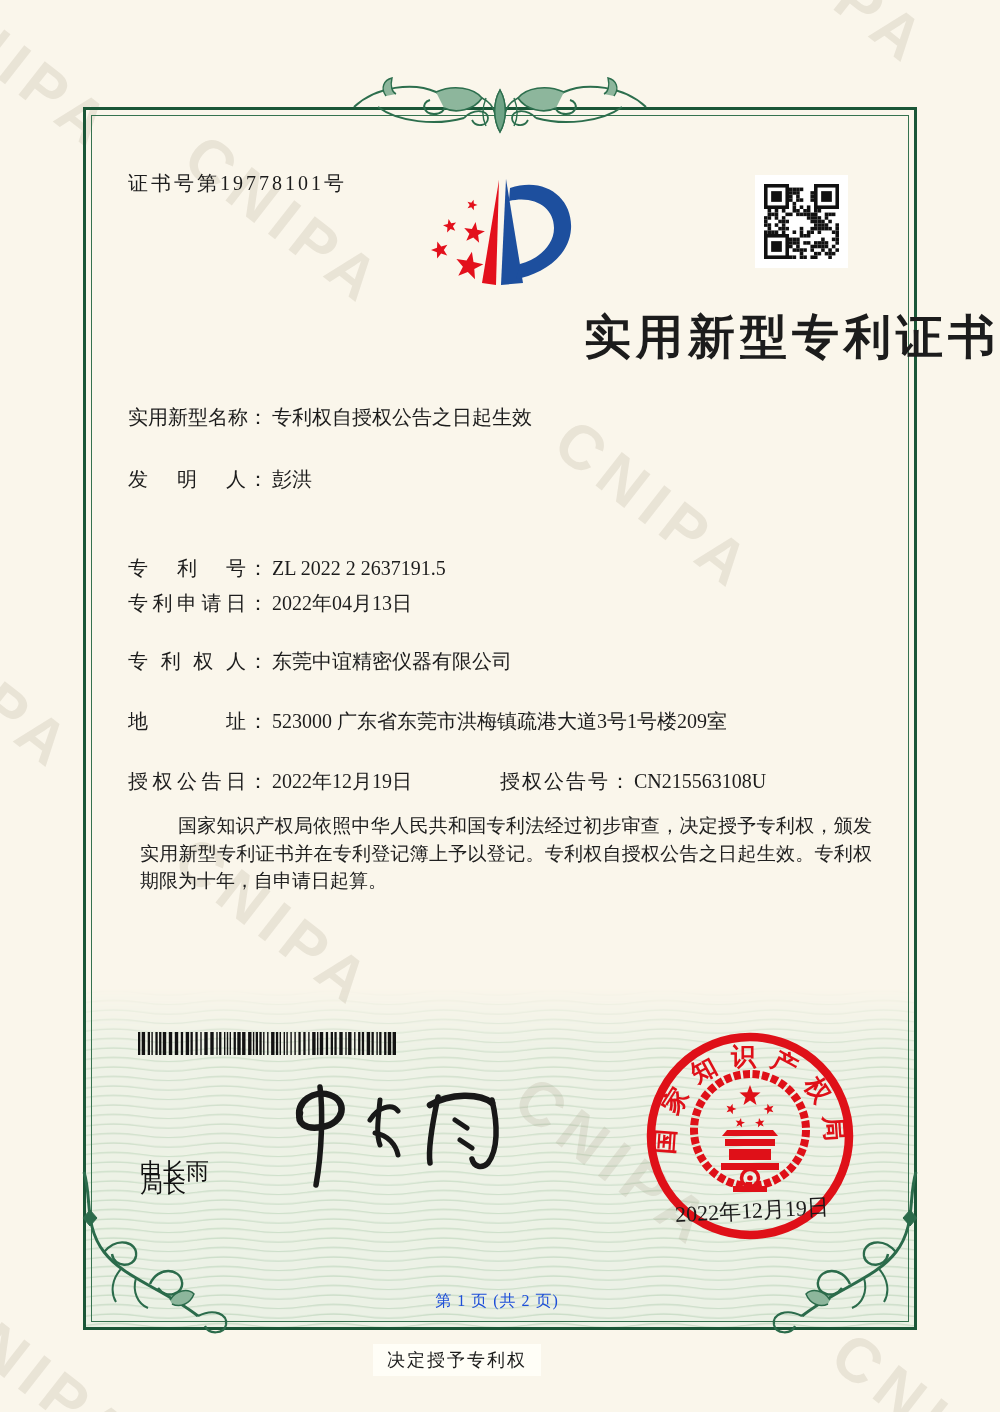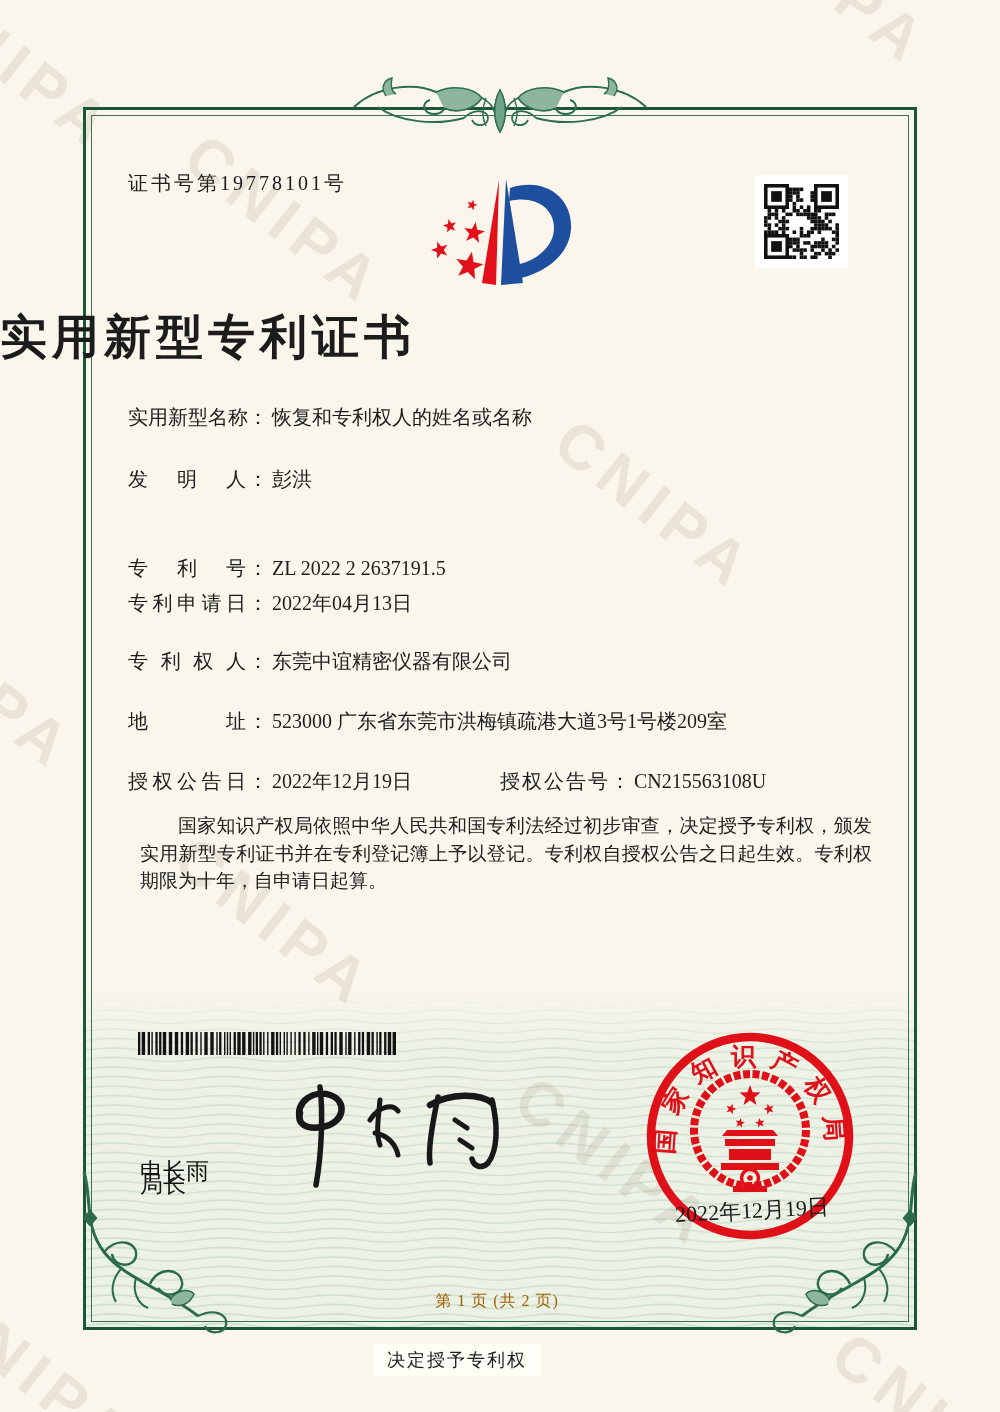--- a/index.html
+++ b/index.html
@@ -6,33 +6,33 @@
   body{width:1000px;height:1412px;position:relative;overflow:hidden;
        background:#faf6eb;font-family:"Liberation Serif","DejaVu Serif",serif;color:#1c1c1c;}
   .abs{position:absolute;}
   .wm{position:absolute;font-family:"Liberation Sans","DejaVu Sans",sans-serif;
       font-weight:bold;font-size:62px;letter-spacing:9px;color:rgba(121,106,76,0.13);
       transform:rotate(38deg);transform-origin:left top;white-space:nowrap;user-select:none;}
   .frame-outer{position:absolute;left:83px;top:107px;width:828px;height:1217px;
       border:3px solid #1a5637;}
   .frame-inner{position:absolute;left:5px;top:5px;right:5px;bottom:5px;border:1px solid #35724f;}
   .cert-no{position:absolute;left:128px;top:170px;font-size:20px;letter-spacing:3px;}
-  .title{position:absolute;left:0;top:306px;width:1000px;text-align:left;
+  .title{position:absolute;left:0;top:306px;width:1000px;text-align:right;
       font-size:47px;font-weight:bold;letter-spacing:5px;}
   .frow{position:absolute;left:128px;font-size:20px;white-space:nowrap;}
   .f-label{display:inline-block;width:118px;text-align:justify;text-align-last:justify;vertical-align:top;}
   .f-colon{display:inline-block;margin:0 4px 0 2px;}
   .f-value{display:inline-block;}
   .paras{position:absolute;left:128px;top:812px;width:744px;font-size:19px;line-height:27.5px;
       text-align:justify;color:#202020;}
   .paras p{margin:0 0 6px 12px;text-indent:38px;}
   .officer{position:absolute;left:140px;font-size:23px;
       font-family:"Liberation Sans","DejaVu Sans",sans-serif;color:#111;}
   .pageinfo{position:absolute;left:83px;top:1291px;width:828px;text-align:center;
-      font-size:16px;color:#a16207;letter-spacing:1px;}
+      font-size:16px;color:#1d4ed8;letter-spacing:1px;}
   .footnote{position:absolute;left:0;top:1348px;width:914px;text-align:center;font-size:18px;
       letter-spacing:2px;color:#1c1c1c;}
   .footnote .pad{background:#fffef7;padding:6px 14px;}
   .qr-box{position:absolute;left:755px;top:175px;width:93px;height:93px;background:#ffffff;}
   .seal-date{font-family:"Liberation Serif","DejaVu Serif",serif;}
 </style>
 </head>
 <body>
 
 <svg class="abs" style="left:86px;top:988px;" width="828" height="340">
@@ -276,21 +276,21 @@
       <rect x="39.285714285714285" y="71.42857142857143" width="3.5714285714285716" height="3.5714285714285716" fill="#111"></rect>
       <rect x="46.42857142857143" y="71.42857142857143" width="3.5714285714285716" height="3.5714285714285716" fill="#111"></rect>
       <rect x="50" y="71.42857142857143" width="3.5714285714285716" height="3.5714285714285716" fill="#111"></rect>
       <rect x="64.28571428571429" y="71.42857142857143" width="3.5714285714285716" height="3.5714285714285716" fill="#111"></rect>
     </svg>
 </div>
 
 <div class="title">实用新型专利证书</div>
 
 <div class="frow" style="top:404px;">
-  <span class="f-label">实用新型名称</span><span class="f-colon">：</span><span class="f-value">恢复和专利权人的姓名或名称</span>
+  <span class="f-label">实用新型名称</span><span class="f-colon">：</span><span class="f-value">专利权自授权公告之日起生效</span>
 </div>
 <div class="frow" style="top:466px;">
   <span class="f-label">发明人</span><span class="f-colon">：</span><span class="f-value">彭洪</span>
 </div>
 <div class="frow" style="top:528px;margin-top:27px;">
   <span class="f-label">专利号</span><span class="f-colon">：</span><span class="f-value">ZL 2022 2 2637191.5</span>
 </div>
 <div class="frow" style="top:590px;">
   <span class="f-label">专利申请日</span><span class="f-colon">：</span><span class="f-value">2022年04月13日</span>
 </div>

